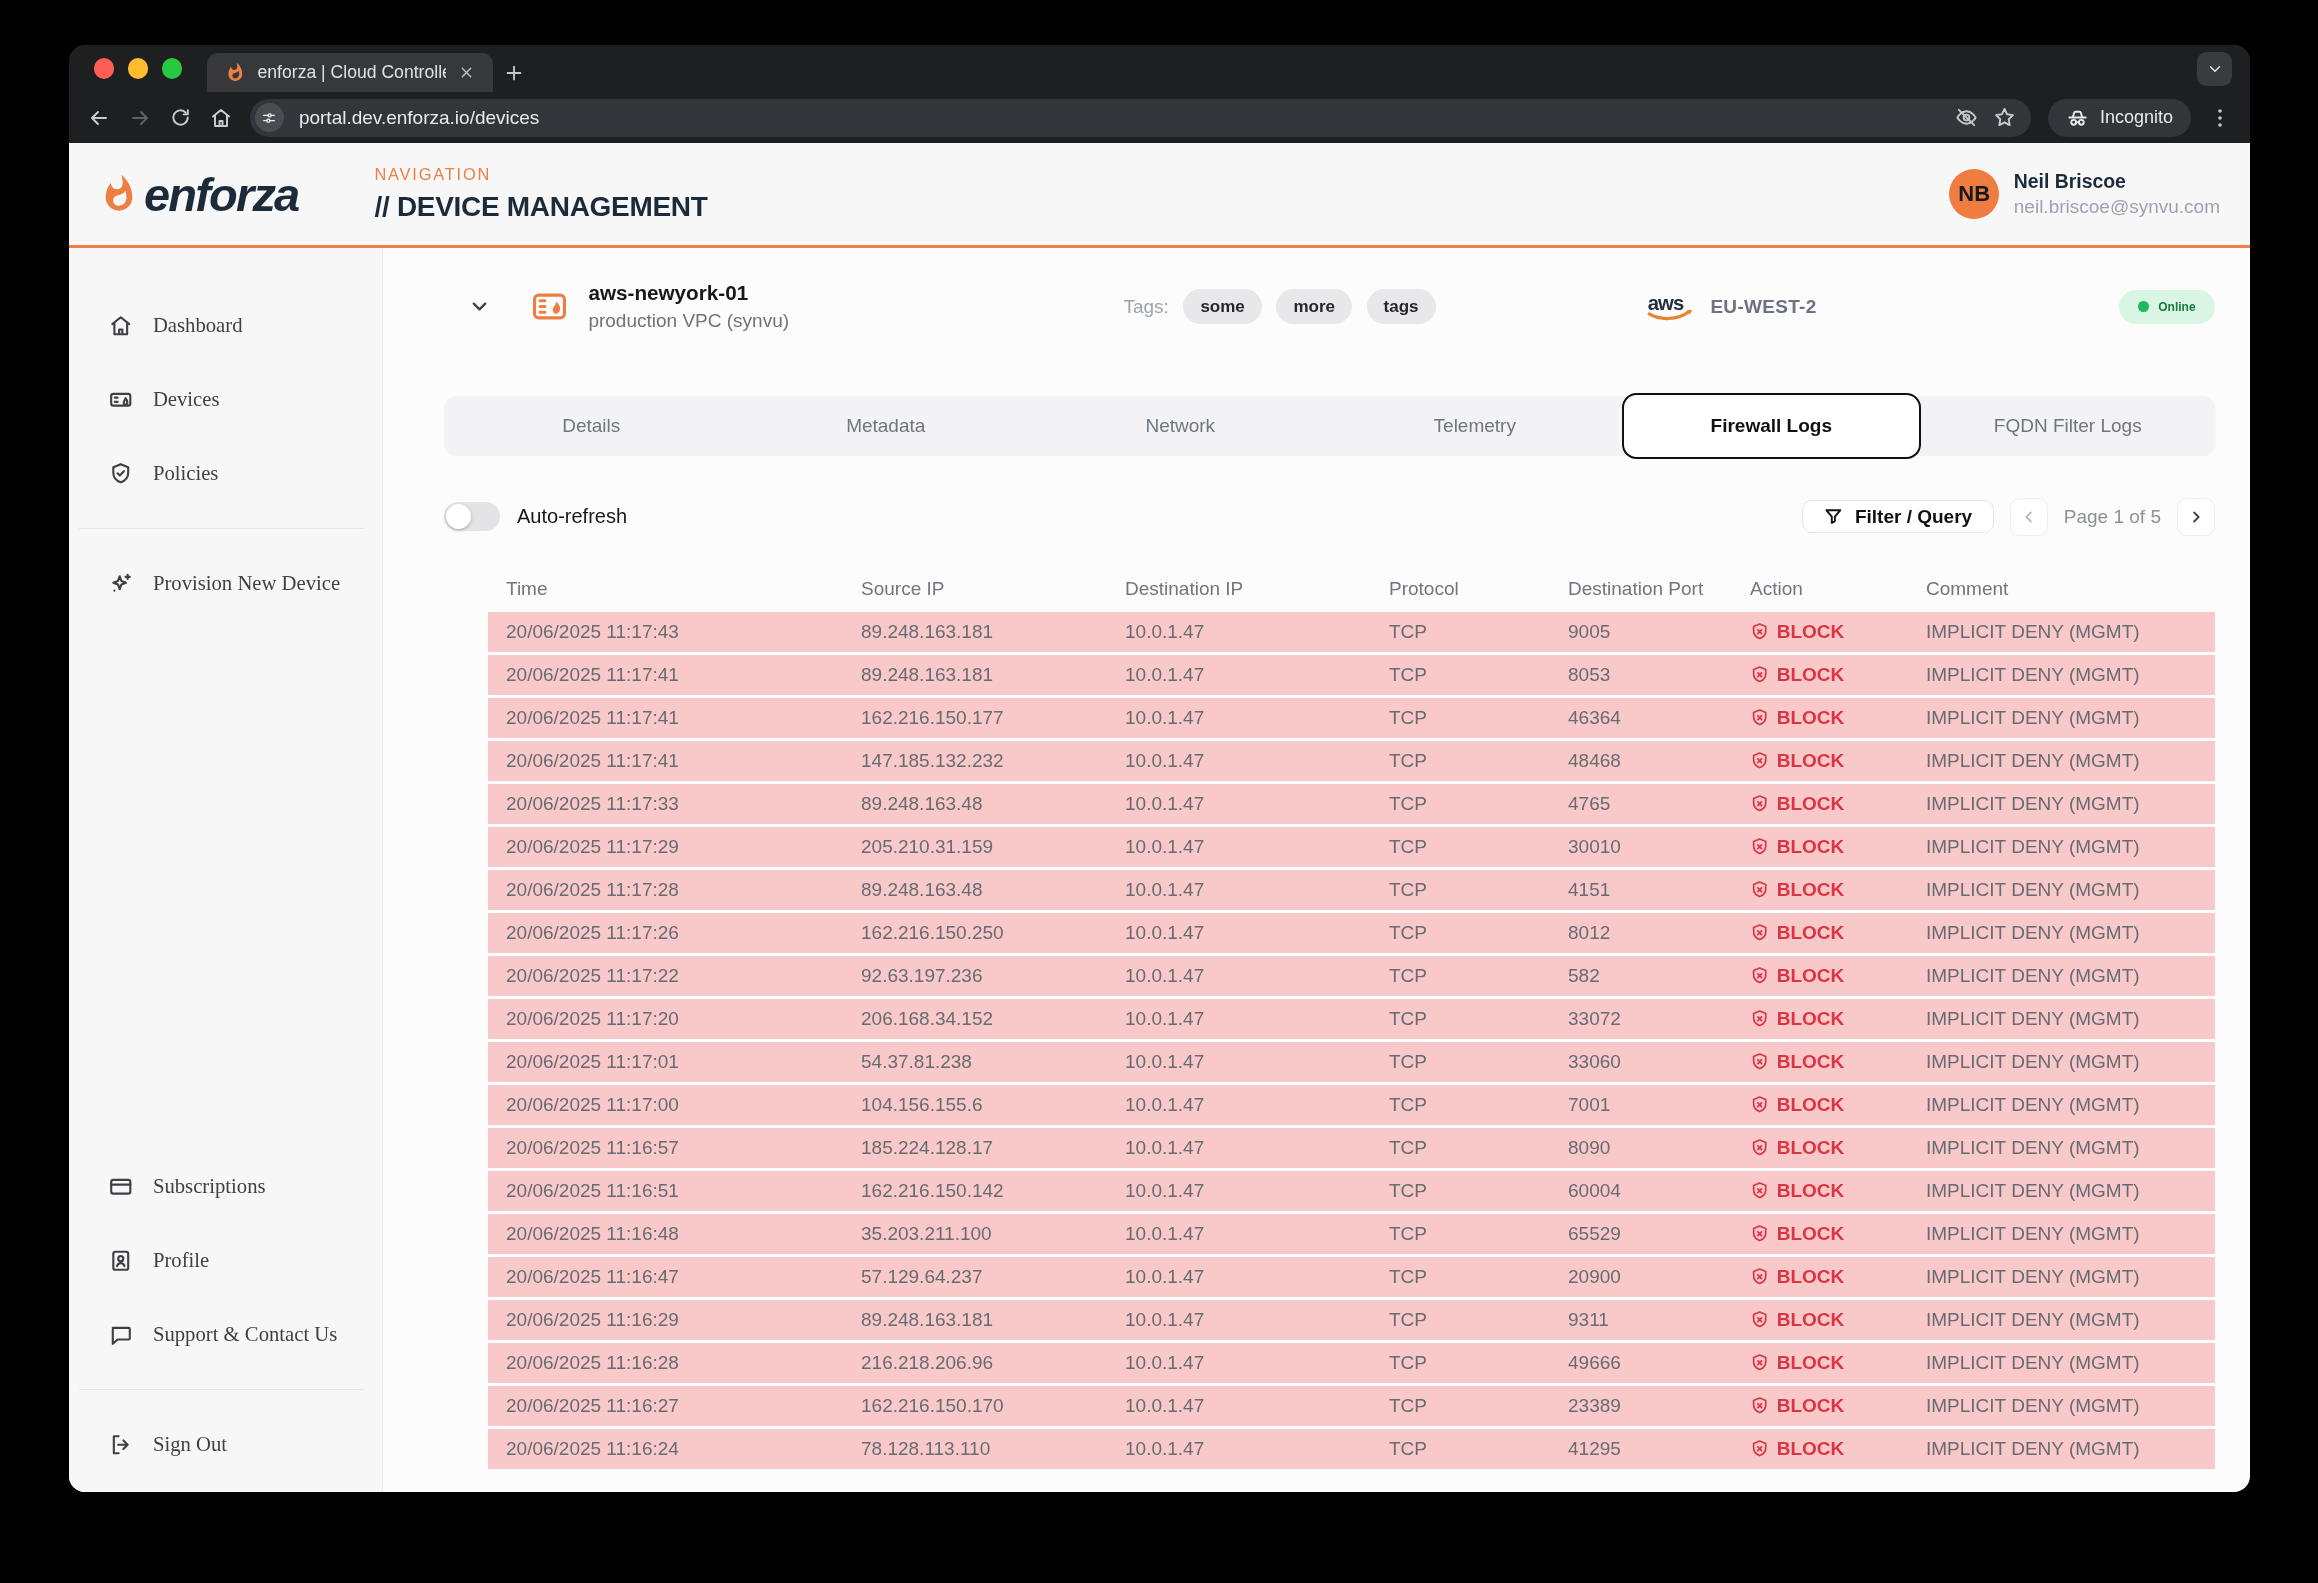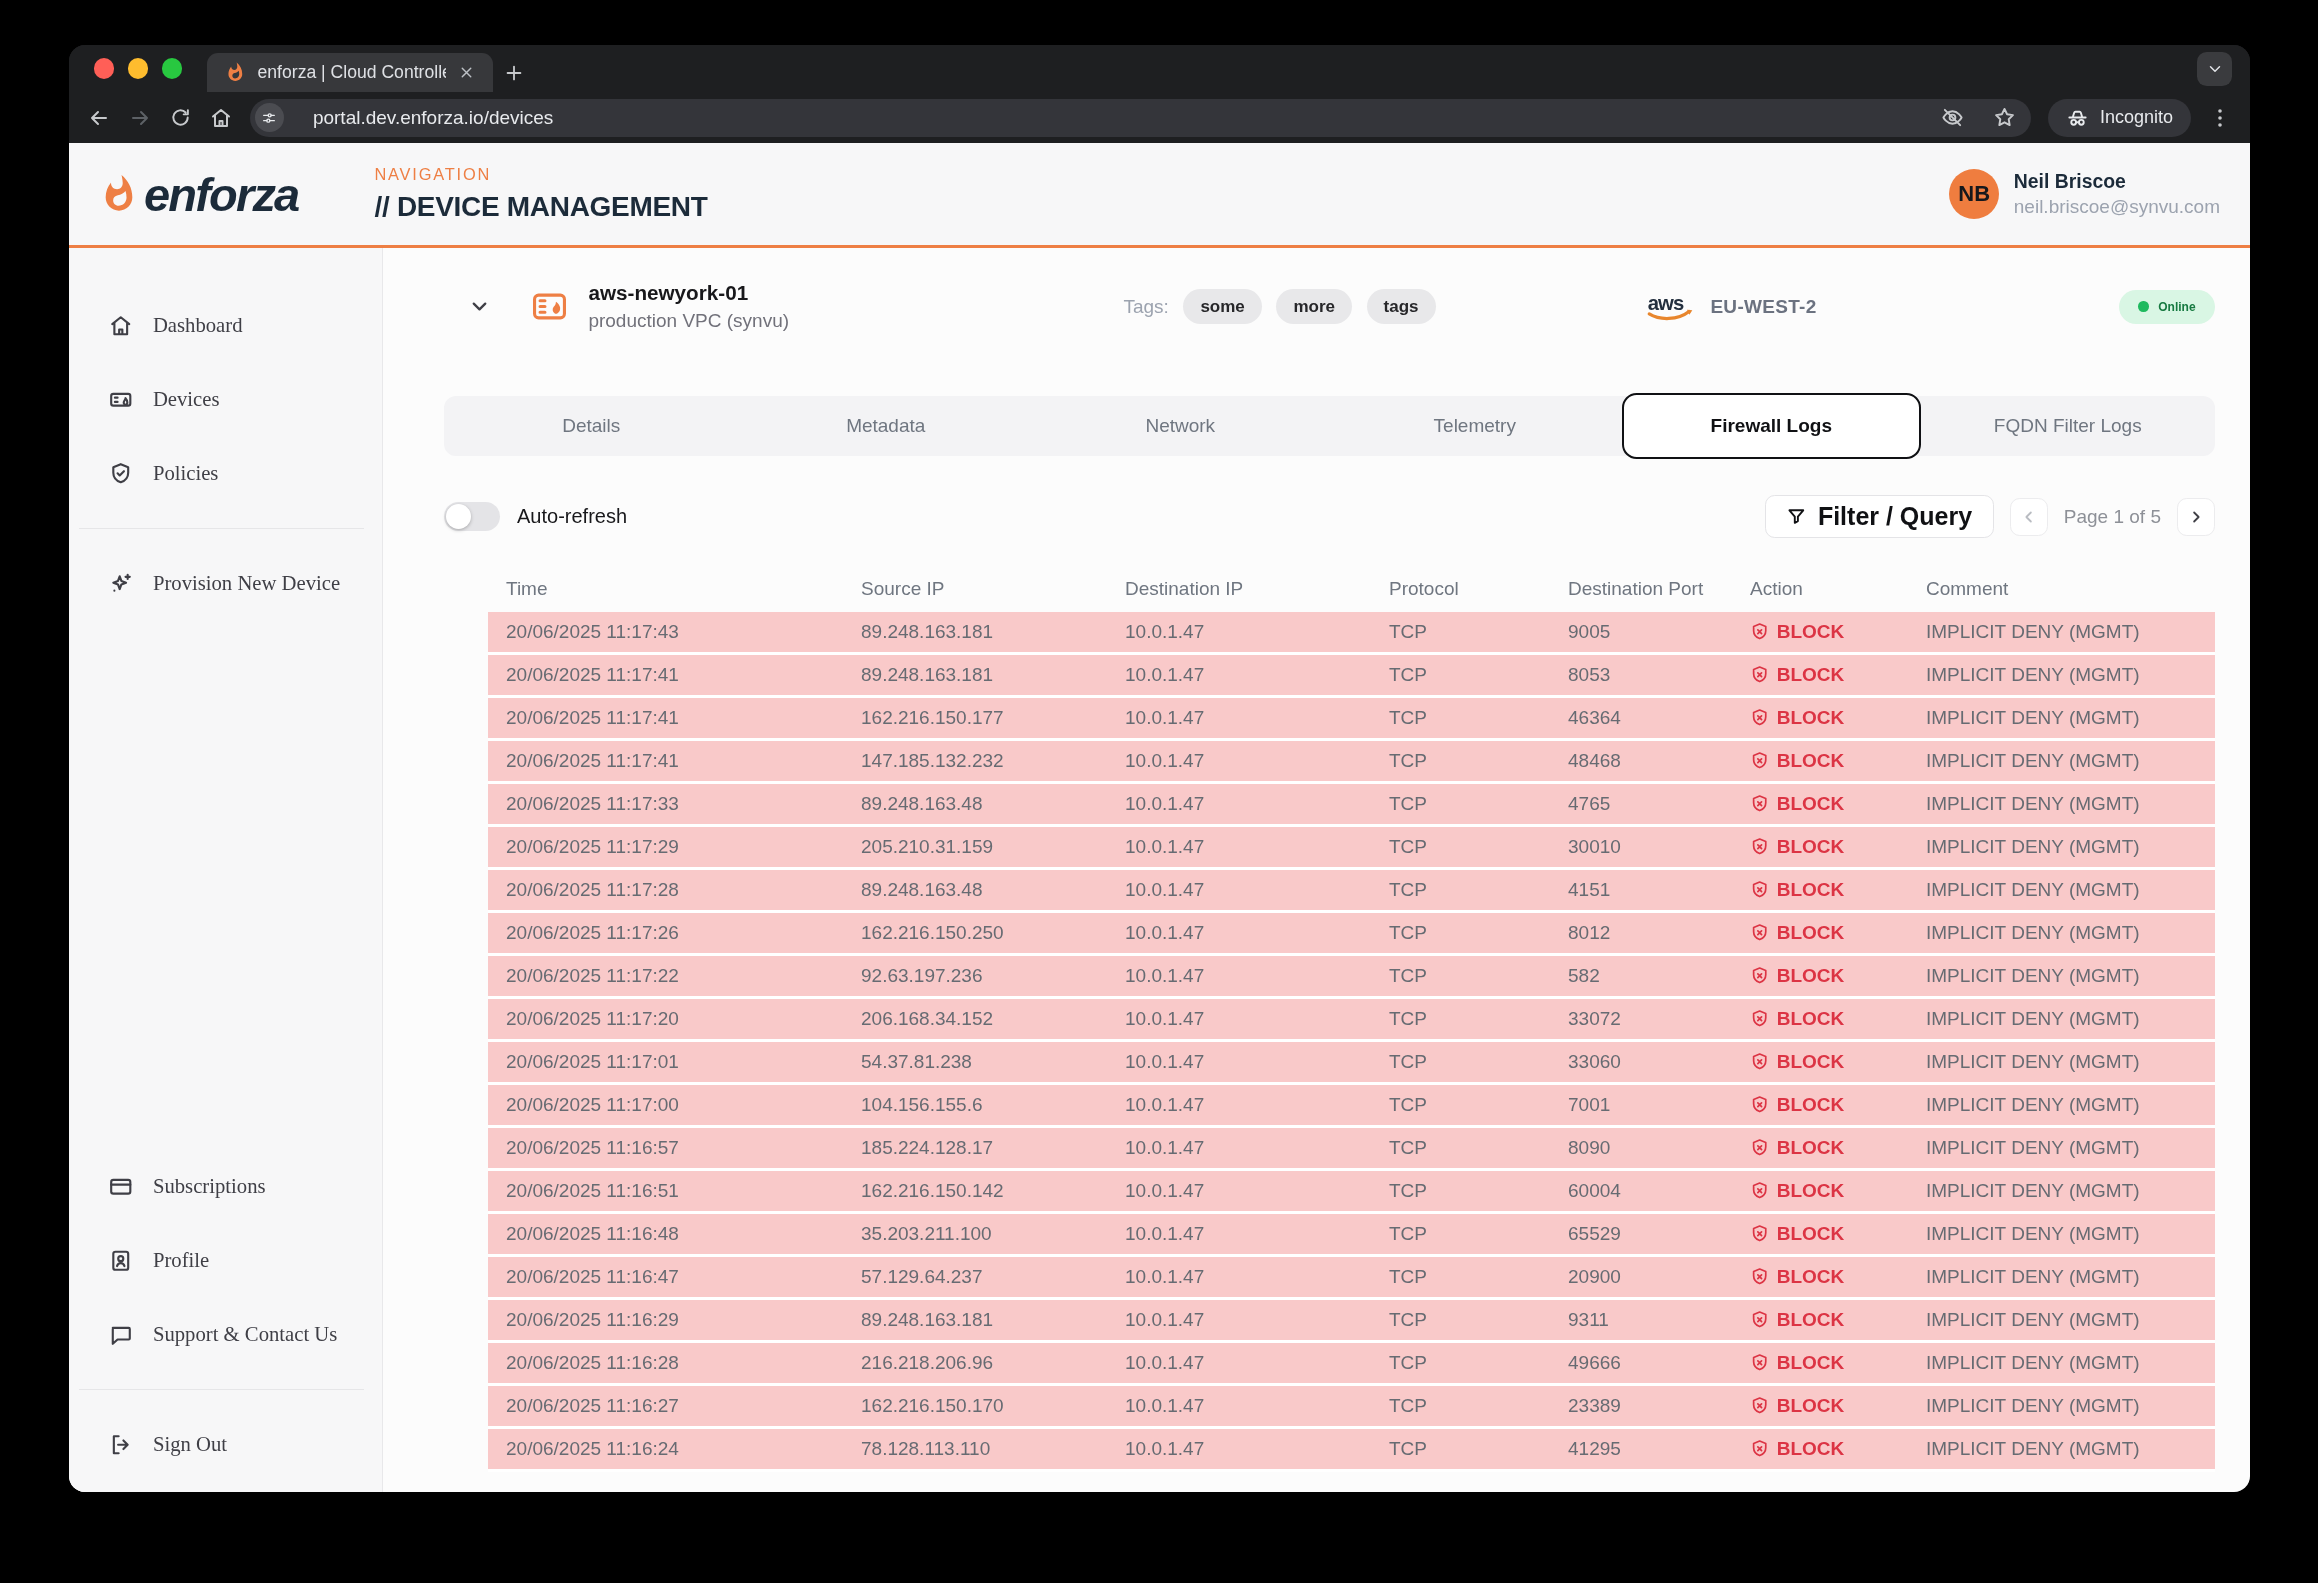--- a/index.html
+++ b/index.html
@@ -12,21 +12,21 @@
   .tl { width:20.7px; height:20.7px; border-radius:50%; }
   .tl.r{background:#ff5f57}.tl.y{background:#febc2e}.tl.g{background:#28c840}
   .tab { width:286px; height:39px; background:#37383b; border-radius:11px 11px 0 0; display:flex; align-items:center; gap:12px; padding:0 18px; color:#dfe1e5; }
   .tab-title { flex:1; font-size:17.6px; white-space:nowrap; overflow:hidden; }
   .newtab { width:43px; height:39px; display:flex; align-items:center; justify-content:center; color:#c7c9cc; }
   .tabchev { position:absolute; right:18px; top:7.3px; width:35px; height:34px; border-radius:9.7px; background:#3a3b3e; display:flex; align-items:center; justify-content:center; color:#dfe1e5; }
 
   .urlrow { height:51px; background:#1e1f21; display:flex; align-items:center; padding:0 18px; gap:17px; }
   .navic { color:#c7c9cc; display:flex; }
   .navic.dim { color:#5d6166; }
-  .urlpill { flex:1; height:38px; background:#34353a; border-radius:19.4px; display:flex; align-items:center; gap:29px; padding:0 14.6px 0 4.9px;justify-content:space-between; }
+  .urlpill { flex:1; height:38px; background:#34353a; border-radius:19.4px; display:flex; align-items:center; gap:15px; padding:0 14.6px 0 4.9px;justify-content:space-between; }
   .tunecirc { width:29px; height:29px; border-radius:50%; background:#4b4c51; display:flex; align-items:center; justify-content:center; color:#e8eaed; }
   .urltext { font-size:19px; color:#e8eaed; flex:1; }
   .incog { height:38px; background:#34353a; border-radius:19.4px; display:flex; align-items:center; gap:11px; padding:0 18px; color:#e8eaed; font-size:18px; }
 
   
   .app { background:#fcfcfc; height:1349px; display:flex; flex-direction:column; }
   .appheader { height:105px; background:#f7f7f8; border-bottom:3px solid #ee7f44; display:flex; align-items:center; padding:0 30px; flex:none; }
   .logo { display:flex; align-items:center; gap:4.9px; }
   .logo-word { font-size:47px; font-weight:700; color:#1c2b3a; letter-spacing:-1.8px;font-style:italic; }
   .navblock { margin-left:76px; }
@@ -62,21 +62,21 @@
 
   .tabbar { margin-top:50px; height:60px; background:#f3f3f5; border-radius:12px; display:flex; align-items:center; flex:none; }
   .tabitem { flex:1; text-align:center; font-size:19px; color:#6f7680; cursor:pointer; }
   .tabitem.active { background:#fff; border:2.4px solid #101114; border-radius:14.6px; height:66px; margin:-3px 0; display:flex; align-items:center; justify-content:center; font-weight:700; color:#101114; }
 
   .toolbar { margin-top:36px; height:49px; display:flex; align-items:center; flex:none; }
   .toggle { width:56px; height:29px; border-radius:14.6px; background:#e4e4e7; position:relative; flex:none; cursor:pointer; }
   .knob { position:absolute; left:1.8px; top:1.8px; width:25.5px; height:25.5px; border-radius:50%; background:#fff; box-shadow:0 1.2px 3.6px rgba(0,0,0,.25); }
   .toggletext { margin-left:17px; font-size:20px; color:#18181b; }
   .toolright { margin-left:auto; display:flex; align-items:center; gap:16px; }
-  .filterbtn { height:43px; background:#fff; border:1.2px solid #e4e4e7; border-radius:9.7px; display:flex; align-items:center; gap:11px; padding:0 20.7px; font-size:25px; font-weight:600; color:#101114; cursor:pointer;text-align:center; }
+  .filterbtn { height:33px; background:#fff; border:1.2px solid #e4e4e7; border-radius:9.7px; display:flex; align-items:center; gap:11px; padding:0 20.7px; font-size:19px; font-weight:600; color:#101114; cursor:pointer;text-align:center; }
   .pagebtn { width:38px; height:38px; background:#fff; border:1.2px solid #ececee; border-radius:9.7px; display:flex; align-items:center; justify-content:center; cursor:pointer; }
   .pagebtn.prev { color:#b9bcc2; }
   .pagebtn.next { color:#3f3f46; }
   .pageinfo { font-size:19px; color:#8d9097; }
 
   .table { margin-top:24px; display:flex; flex-direction:column;padding-left:44px; }
   .thead { display:flex; height:47px; align-items:center; color:#6f7680; font-size:19px; }
   .cell { padding-left:18px; white-space:nowrap; overflow:hidden; }
   .c-time{width:355px;flex:none}.c-src{width:264px;flex:none}.c-dst{width:264px;flex:none}
   .c-proto{width:179px;flex:none}.c-port{width:182px;flex:none}.c-action{width:176px;flex:none}

